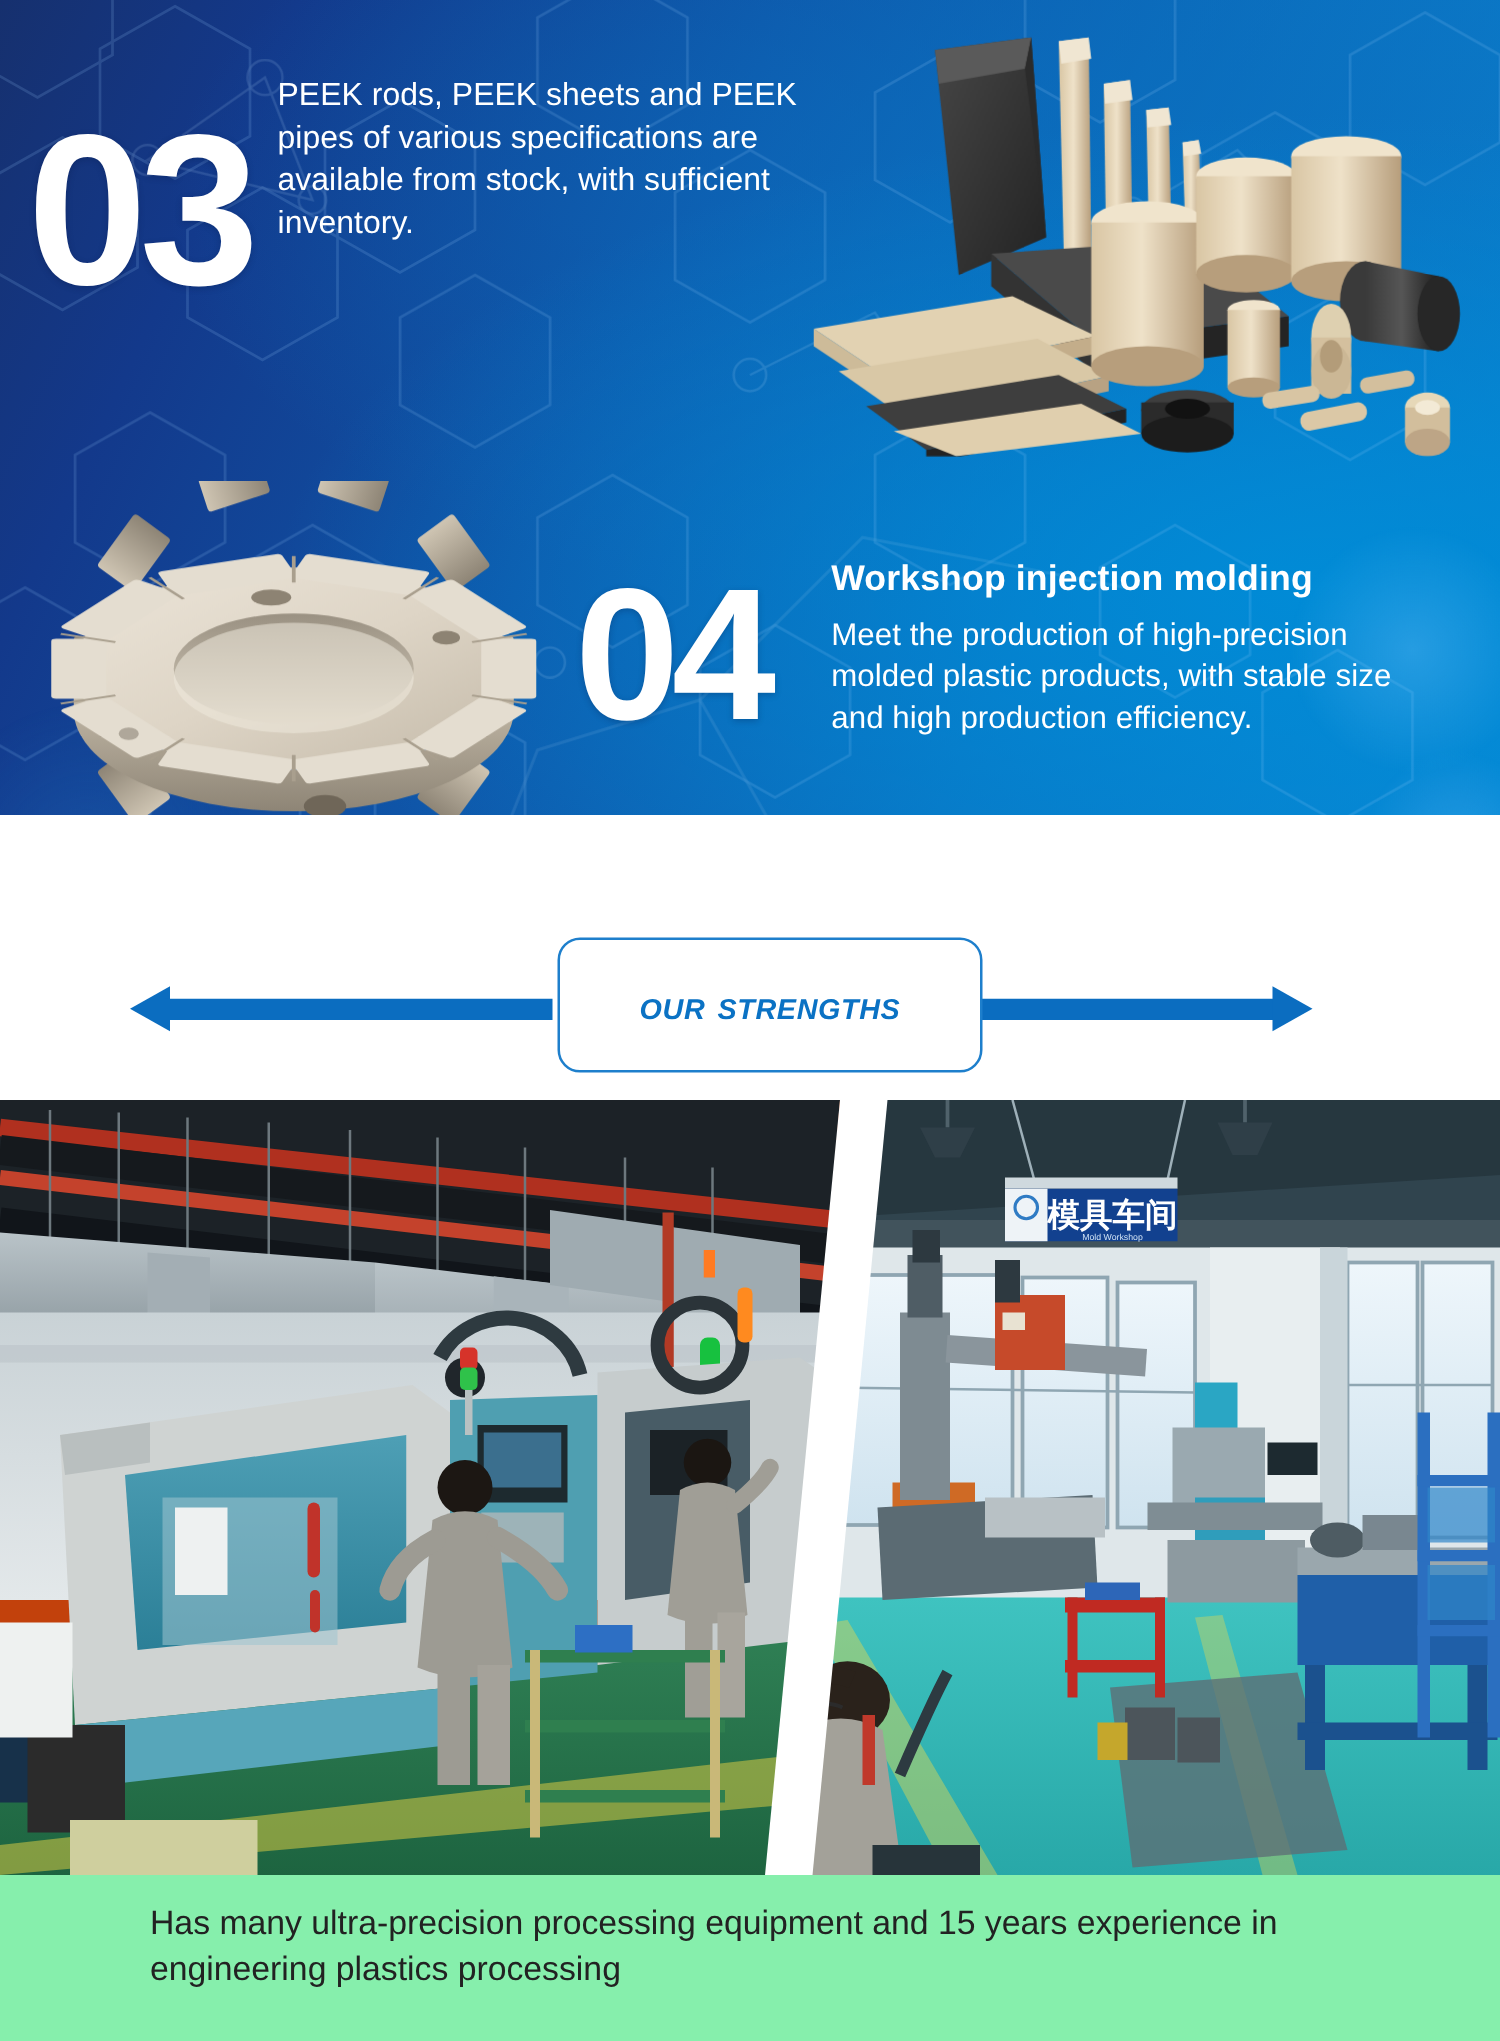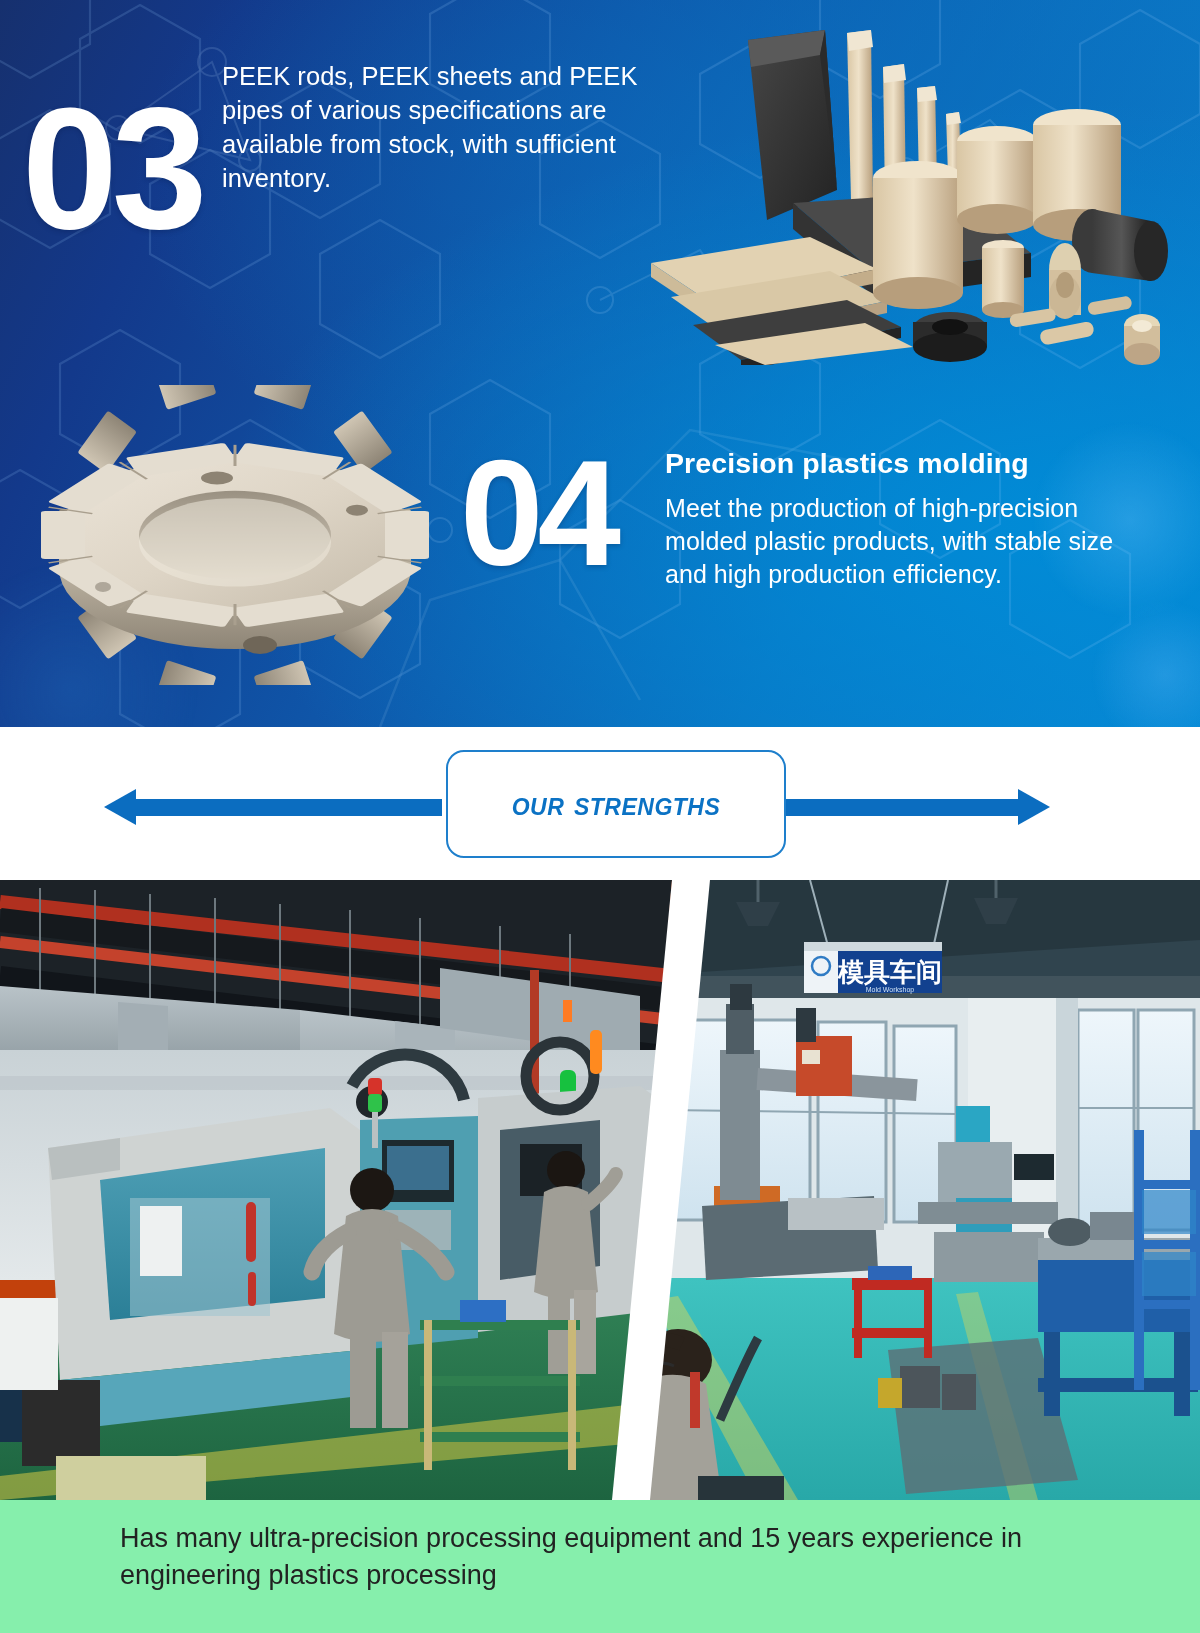--- a/index.html
+++ b/index.html
@@ -7,21 +7,21 @@
     width:1200px; height:1633px;
     font-family:"Liberation Sans", sans-serif;
     background:#ffffff;
     overflow:hidden;
   }
   .page { position:relative; width:1200px; height:1633px; }
 
   
   .hero {
     position:relative;
-    width:1200px; height:727px;
+    width:1200px; height:652px;
     background:
       radial-gradient(120% 100% at 88% 72%, rgba(0,140,215,.95) 0%, rgba(0,120,200,.0) 58%),
       radial-gradient(95% 85% at 70% 25%, rgba(10,110,190,.75) 0%, rgba(10,110,190,0) 62%),
       linear-gradient(115deg,#16306e 0%, #13398b 16%, #0f55a8 42%, #0b72c1 70%, #0a87d4 100%);
     overflow:hidden;
   }
   .hexlayer { position:absolute; inset:0; opacity:.30; }
   .glowcircle { position:absolute; border-radius:50%; }
 
   
@@ -39,21 +39,21 @@
   }
   .body {
     color:#fff; font-size:25.5px; line-height:1.33; letter-spacing:.05px;
   }
 
   
   .peekphoto { position:absolute; left:615px; top:15px; width:580px; height:350px; }
 
   
   .blk04 { position:absolute; left:450px; top:432px; width:700px; height:225px; }
-  .n04 { left:10px; top:6px; font-size:150px; }
+  .n04 { left:10px; top:16px; font-size:150px; }
   .blk04 .txtcol { position:absolute; left:215px; top:16px; width:480px; }
   .hdr04 { font-size:28.5px; }
   .body04 { font-size:25px; }
 
   
   .gearpart { position:absolute; left:25px; top:385px; width:420px; height:300px; }
 
   
   .banner { position:absolute; left:0; top:727px; width:1200px; height:150px; background:#fff; }
   .arrowbar { position:absolute; top:72px; height:17px; background:#0b6dc0; }
@@ -393,21 +393,21 @@
         </g>
 
         <ellipse cx="25" cy="110" rx="17" ry="9" fill="#6f6658"></ellipse>
         <ellipse cx="-132" cy="52" rx="8" ry="5" fill="#7a7163" opacity=".5"></ellipse>
       </g>
     </svg>
 
     <div class="blk04">
       <div class="bignum n04">04</div>
       <div class="txtcol">
-        <div class="hdr hdr04">Precision plastics molding</div>
+        <div class="hdr hdr04">Workshop injection molding</div>
         <div class="body body04">Meet the production of high-precision molded plastic products, with stable size and high production efficiency.</div>
       </div>
     </div>
   </section>
 
   <section class="banner">
     <div class="arrowhead ah-left"></div>
     <div class="arrowbar arrow-l"></div>
     <div class="arrowbar arrow-r"></div>
     <div class="arrowhead ah-right"></div>

